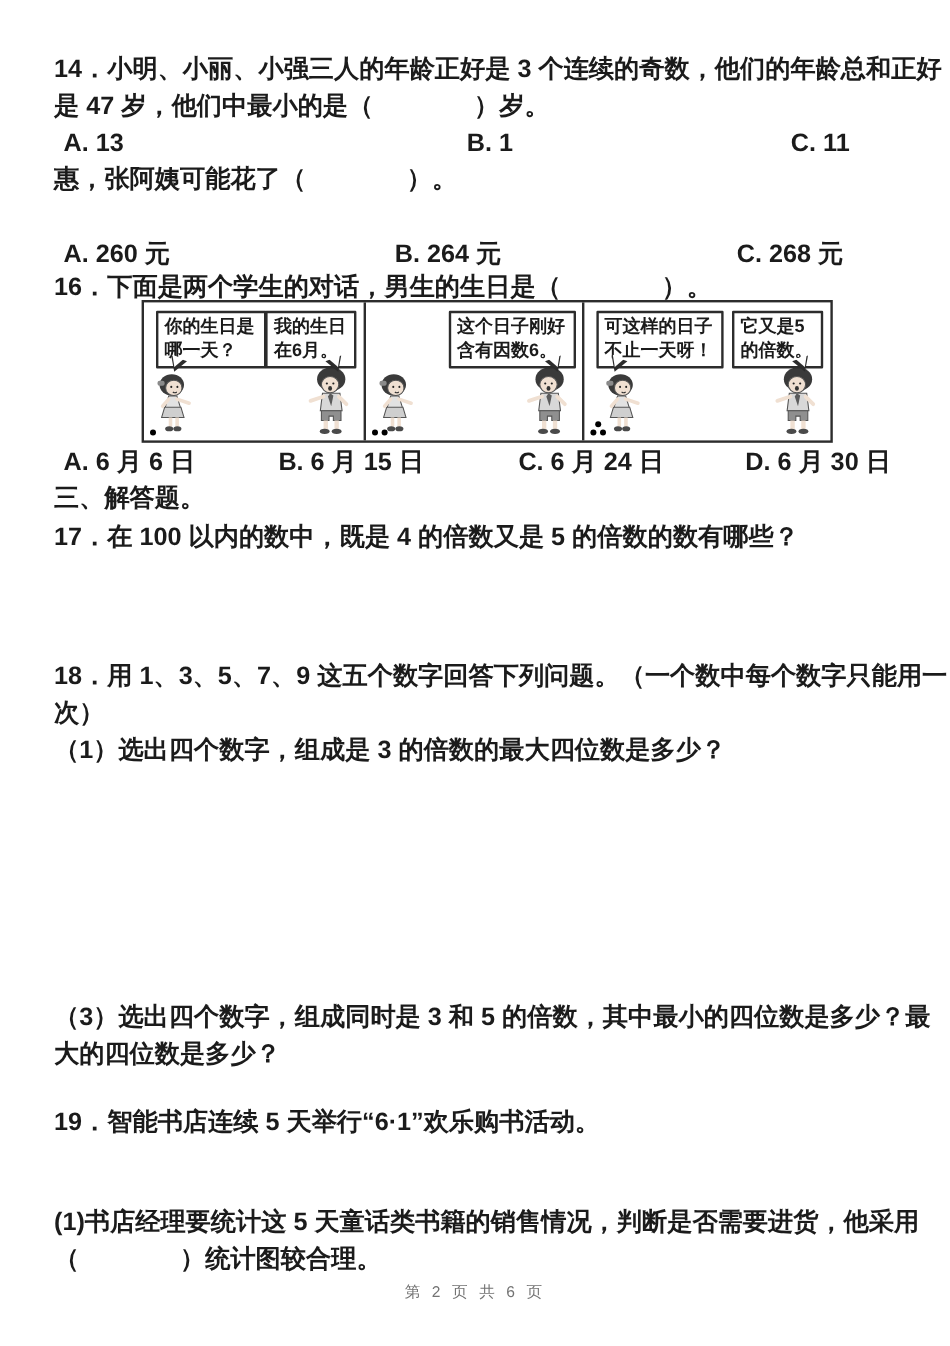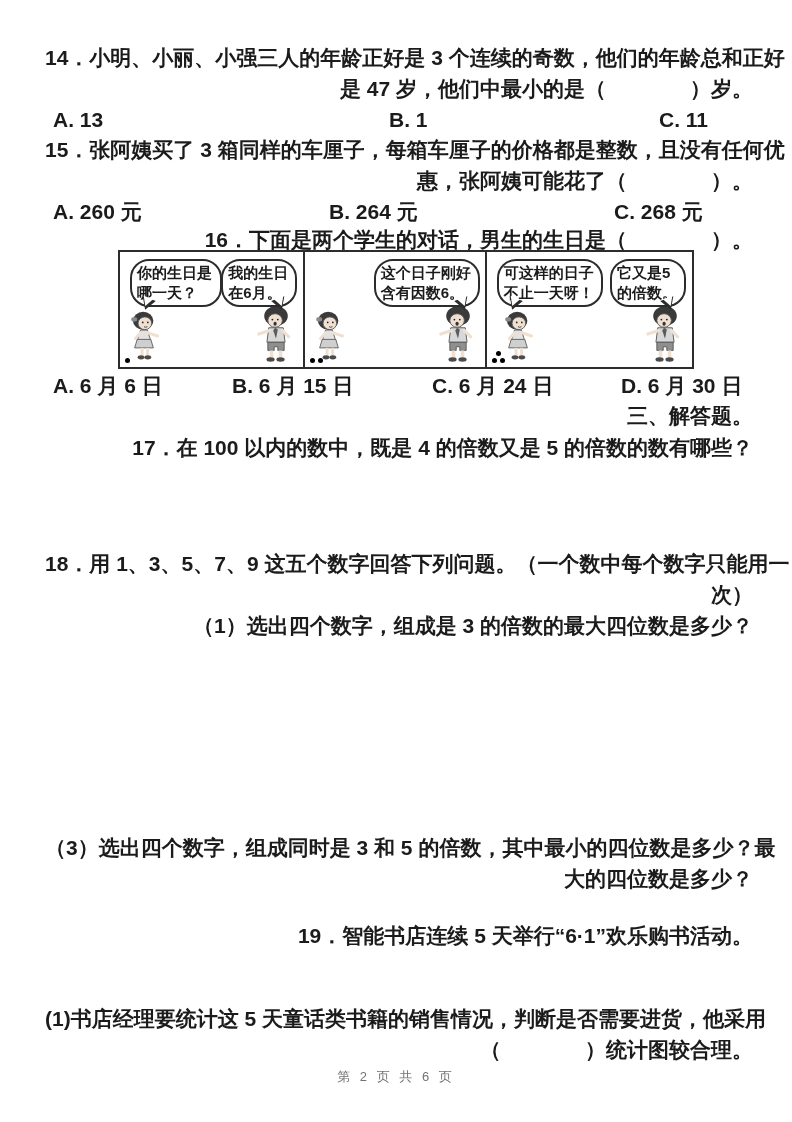--- a/index.html
+++ b/index.html
@@ -2,30 +2,30 @@
 <html><head>
 <meta charset="utf-8">
 <style>
   html,body{margin:0;padding:0;background:#ffffff;}
   .page{
     position:relative;width:792px;height:1122px;background:#fff;
     font-family:"Liberation Sans","DejaVu Sans",sans-serif;
     color:#1b1b1b;font-weight:600;overflow:hidden;
   }
   .para{position:absolute;left:45px;width:708px;font-size:21px;line-height:31px;}
-  .line{height:31px;white-space:nowrap;text-align:right;}
+  .line{height:31px;white-space:nowrap;}
   .opt-row{position:absolute;left:4px;top:0;width:656px;height:31px;font-size:21px;line-height:31px;}
   .opt{position:absolute;white-space:nowrap;}
   
   .dialog{position:absolute;left:118px;top:250px;width:576px;height:119px;
     border:2px solid #2c2c2c;display:flex;box-sizing:border-box;background:#fff;}
   .panel{position:relative;border-right:2px solid #2c2c2c;box-sizing:border-box;height:100%;}
   .panel:last-child{border-right:none;}
   .p1{width:186px;} .p2{width:182px;} .p3{width:206px;}
-  .bubble{position:absolute;top:7px;background:#fff;border:2px solid #2c2c2c;border-radius:19px;
+  .bubble{position:absolute;top:7px;background:#fff;border:2px solid #2c2c2c;border-radius:1px;
     padding:2px 5px;font-size:15px;line-height:20px;font-weight:600;z-index:2;}
   .bubble::before{content:"";position:absolute;bottom:-12px;border:7px solid transparent;border-top:12px solid #2c2c2c;}
   .bubble::after{content:"";position:absolute;bottom:-6px;border:5px solid transparent;border-top:9px solid #fff;}
   .tail-l::before{left:7px;transform:rotate(20deg);}
   .tail-l::after{left:9px;transform:rotate(20deg);}
   .tail-r::before{right:7px;transform:rotate(-20deg);}
   .tail-r::after{right:9px;transform:rotate(-20deg);}
   .girl-fig{position:absolute;left:7px;bottom:5px;z-index:1;}
   .boy-fig{position:absolute;right:7px;bottom:3px;z-index:1;}
   .dots{position:absolute;left:5px;bottom:4px;display:flex;flex-direction:column;gap:2px;}
@@ -44,21 +44,20 @@
     <div class="line">14．小明、小丽、小强三人的年龄正好是 3 个连续的奇数，他们的年龄总和正好</div>
     <div class="line">是 47 岁，他们中最小的是（　　　　）岁。</div>
   </div>
   <div class="opt-row" style="top:104px">
     <span class="opt" style="left:49px">A. 13</span>
     <span class="opt" style="left:385px">B. 1</span>
     <span class="opt" style="left:655px">C. 11</span>
   </div>
 
   <div class="para" style="top:134px">
-    <div class="line">15．张阿姨买了 3 箱同样的车厘子，每箱车厘子的价格都是整数，且没有任何优</div>
     <div class="line">惠，张阿姨可能花了（　　　　）。</div>
   </div>
   <div class="opt-row" style="top:196px">
     <span class="opt" style="left:49px">A. 260 元</span>
     <span class="opt" style="left:325px">B. 264 元</span>
     <span class="opt" style="left:610px">C. 268 元</span>
   </div>
 
   <div class="para" style="top:224px">
     <div class="line">16．下面是两个学生的对话，男生的生日是（　　　　）。</div>

